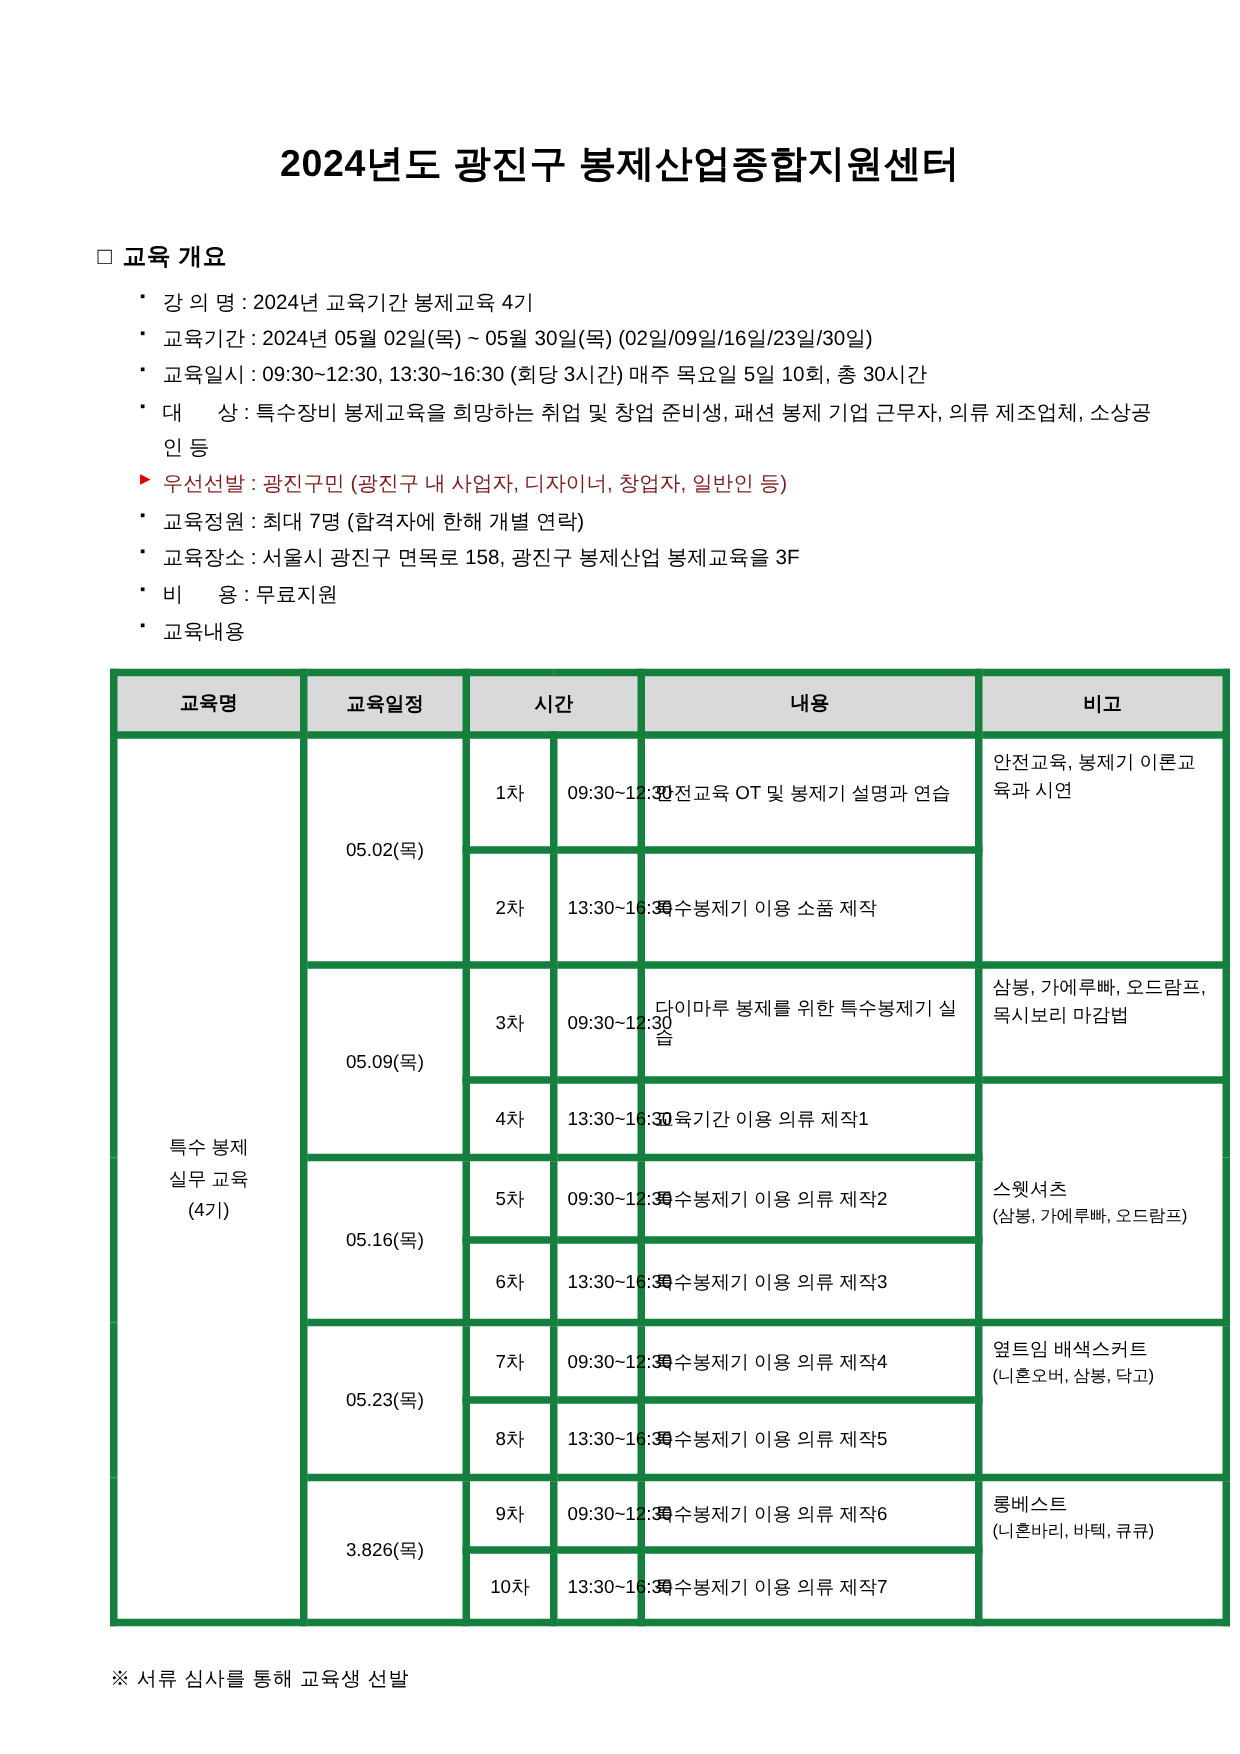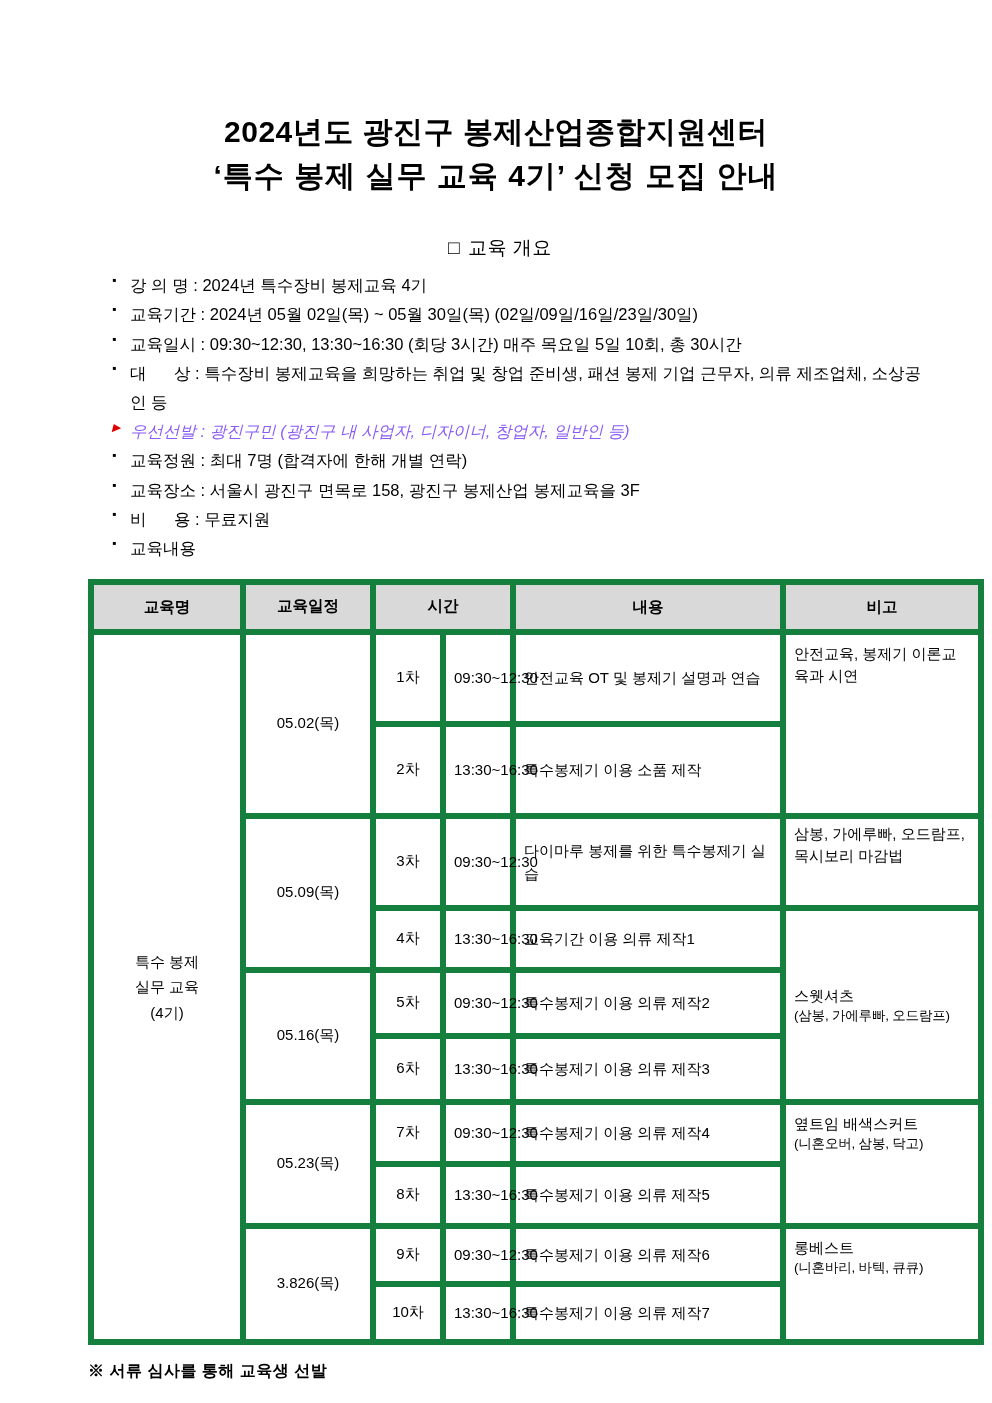--- a/index.html
+++ b/index.html
@@ -28,24 +28,23 @@
     line-height: 1.45;
     letter-spacing: 0.5px;
     margin: 0 0 38px 0;
   }
   .doc-title .line2 {
     display: block;
     letter-spacing: 1px;
   }
   .section-heading {
     font-size: 19px;
-    font-weight: normal;
+    font-weight: bold;
     margin: 0 0 10px 8px;
     letter-spacing: 0.5px;
-    text-align: center;
   }
   .section-heading .sq {
     display: inline-block;
     margin-right: 8px;
   }
   ul.overview {
     list-style: none;
     margin: 0 0 16px 0;
     padding: 0 0 0 42px;
   }
@@ -58,22 +57,21 @@
   }
   ul.overview > li::before {
     content: "▪";
     position: absolute;
     left: 0;
     top: -1px;
     font-size: 12px;
     color: #000;
   }
   ul.overview > li.arrow {
-    color: #8b5cf6;
-    font-style: italic;
+    color: #7f1d1d;
   }
   ul.overview > li.arrow::before {
     content: "▶";
     font-size: 11px;
     color: #e00000;
     top: 1px;
   }
   .lbl {
     display: inline;
     white-space: pre;
@@ -107,42 +105,41 @@
   td.c-desc { padding-left: 10px; }
   td.c-note { padding-left: 8px; margin-top: 14px; }
   .note-sub {
     display: block;
     font-size: 13.5px;
     line-height: 1.3;
     letter-spacing: -0.2px;
   }
   .footnote {
     font-size: 16px;
-    font-weight: bold;
-    margin: 16px 0 0 18px;
+    font-weight: normal;
+    margin: 32px 0 0 18px;
     letter-spacing: 0.5px;
   }
   .tall { height: 74px; }
 </style>
 </head>
 <body>
 
 <div class="page">
 
   <h1 class="doc-title">
     <span>2024년도 광진구 봉제산업종합지원센터</span>
-    <span class="line2">‘특수 봉제 실무 교육 4기’ 신청 모집 안내</span>
   </h1>
 
   <div class="section-heading">
     <span class="sq">□</span><span>교육 개요</span>
   </div>
 
   <ul class="overview">
-    <li><span class="lbl">강 의 명 : </span><span>2024년 특수장비 봉제교육 4기</span></li>
+    <li><span class="lbl">강 의 명 : </span><span>2024년 교육기간 봉제교육 4기</span></li>
     <li><span class="lbl">교육기간 : </span><span>2024년 05월 02일(목) ~ 05월 30일(목) (02일/09일/16일/23일/30일)</span></li>
     <li><span class="lbl">교육일시 : </span><span>09:30~12:30, 13:30~16:30 (회당 3시간) 매주 목요일 5일 10회, 총 30시간</span></li>
     <li><span class="lbl">대      상 : </span><span>특수장비 봉제교육을 희망하는 취업 및 창업 준비생, 패션 봉제 기업 근무자, 의류 제조업체, 소상공인 등</span></li>
     <li class="arrow"><span class="lbl">우선선발 : </span><span>광진구민 (광진구 내 사업자, 디자이너, 창업자, 일반인 등)</span></li>
     <li><span class="lbl">교육정원 : </span><span>최대 7명 (합격자에 한해 개별 연락)</span></li>
     <li><span class="lbl">교육장소 : </span><span>서울시 광진구 면목로 158, 광진구 봉제산업 봉제교육을 3F</span></li>
     <li><span class="lbl">비      용 : </span><span>무료지원</span></li>
     <li><span class="lbl">교육내용</span><span></span></li>
   </ul>
 

